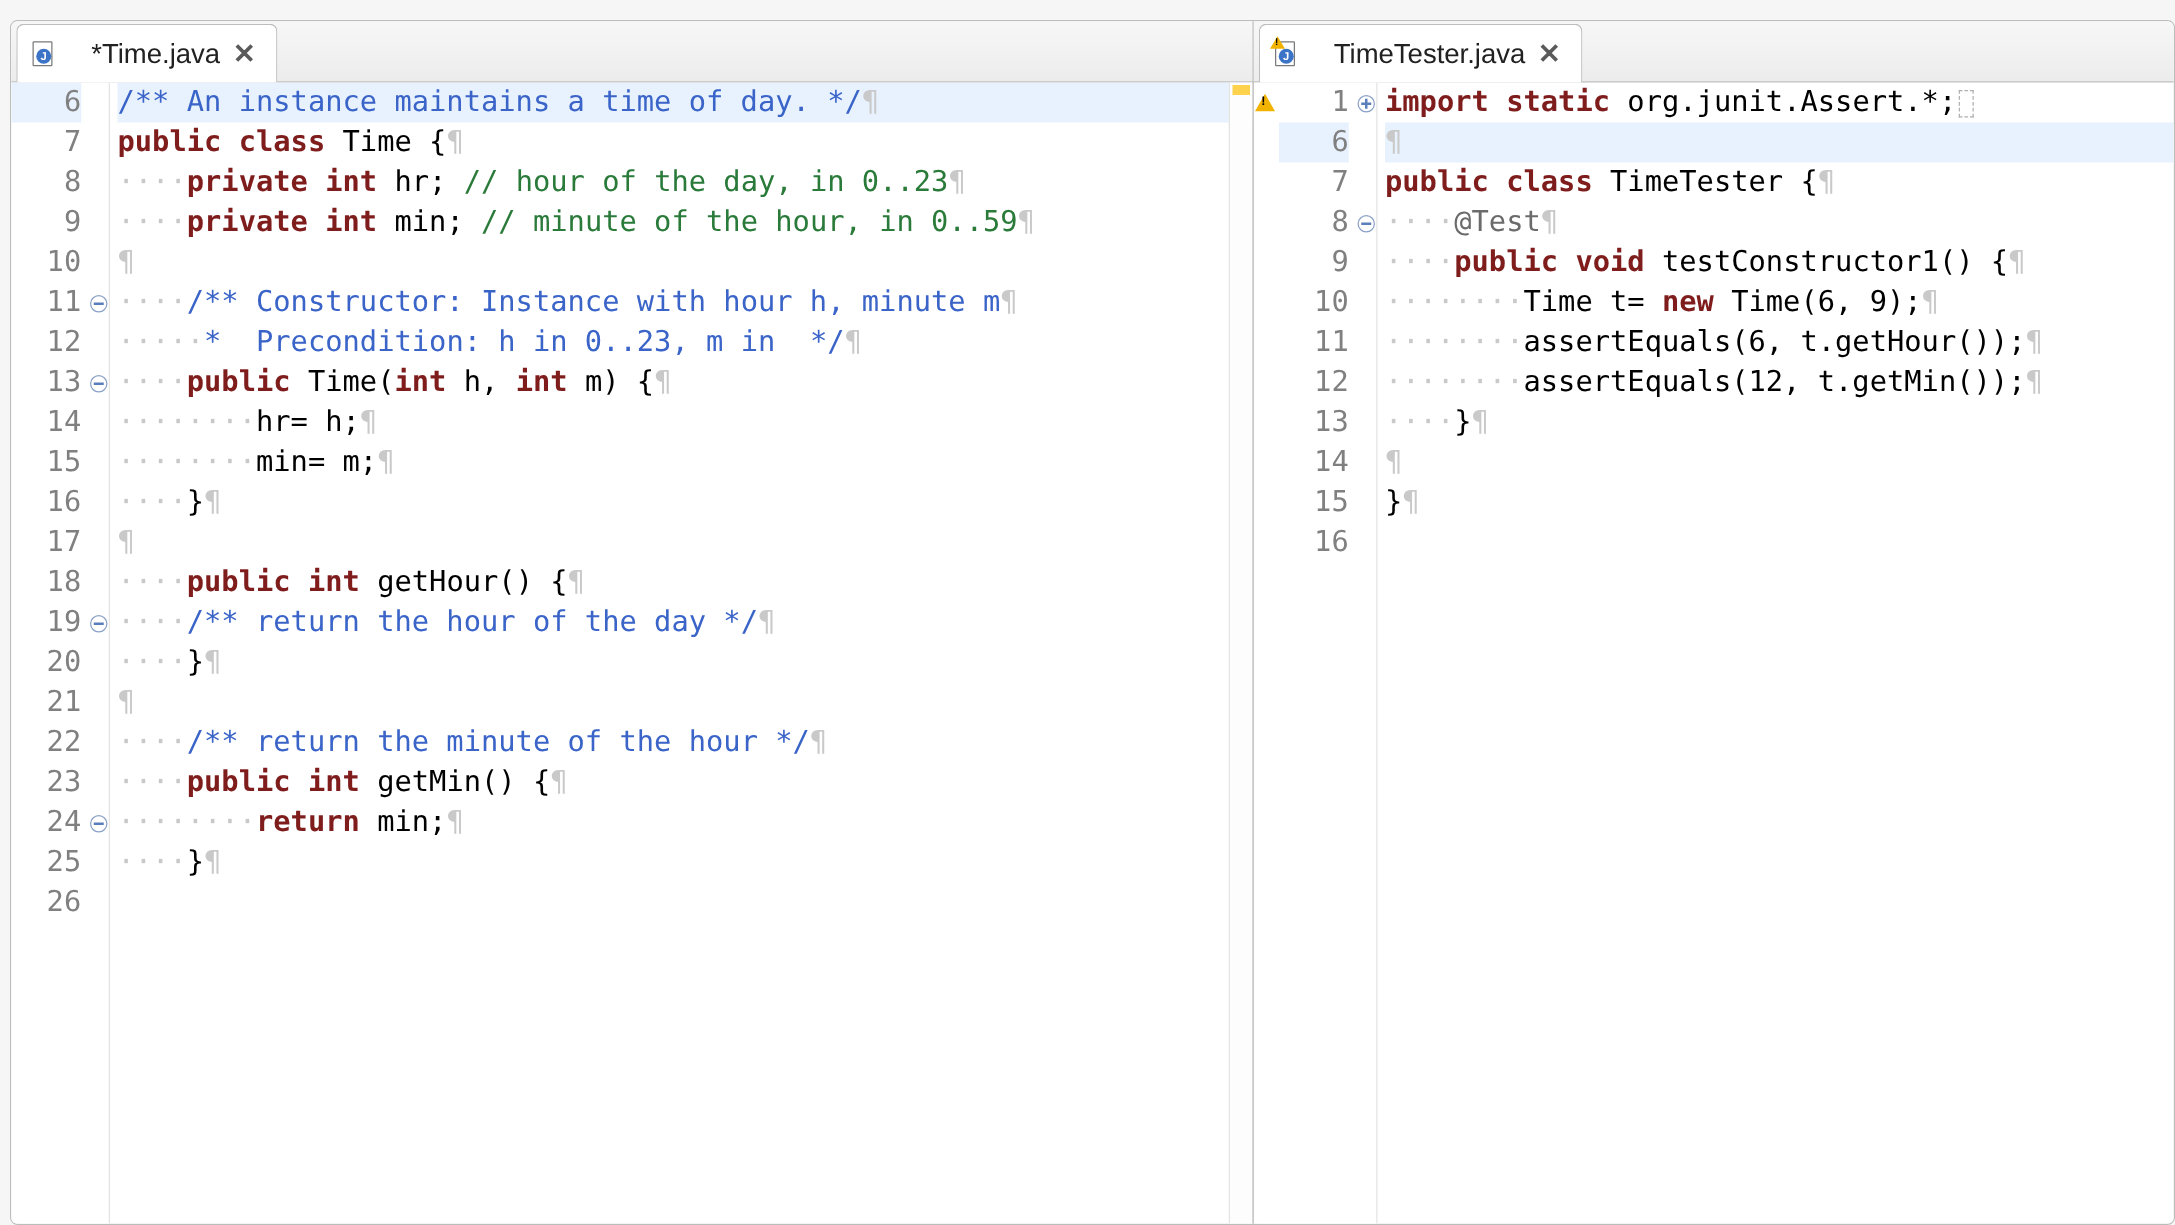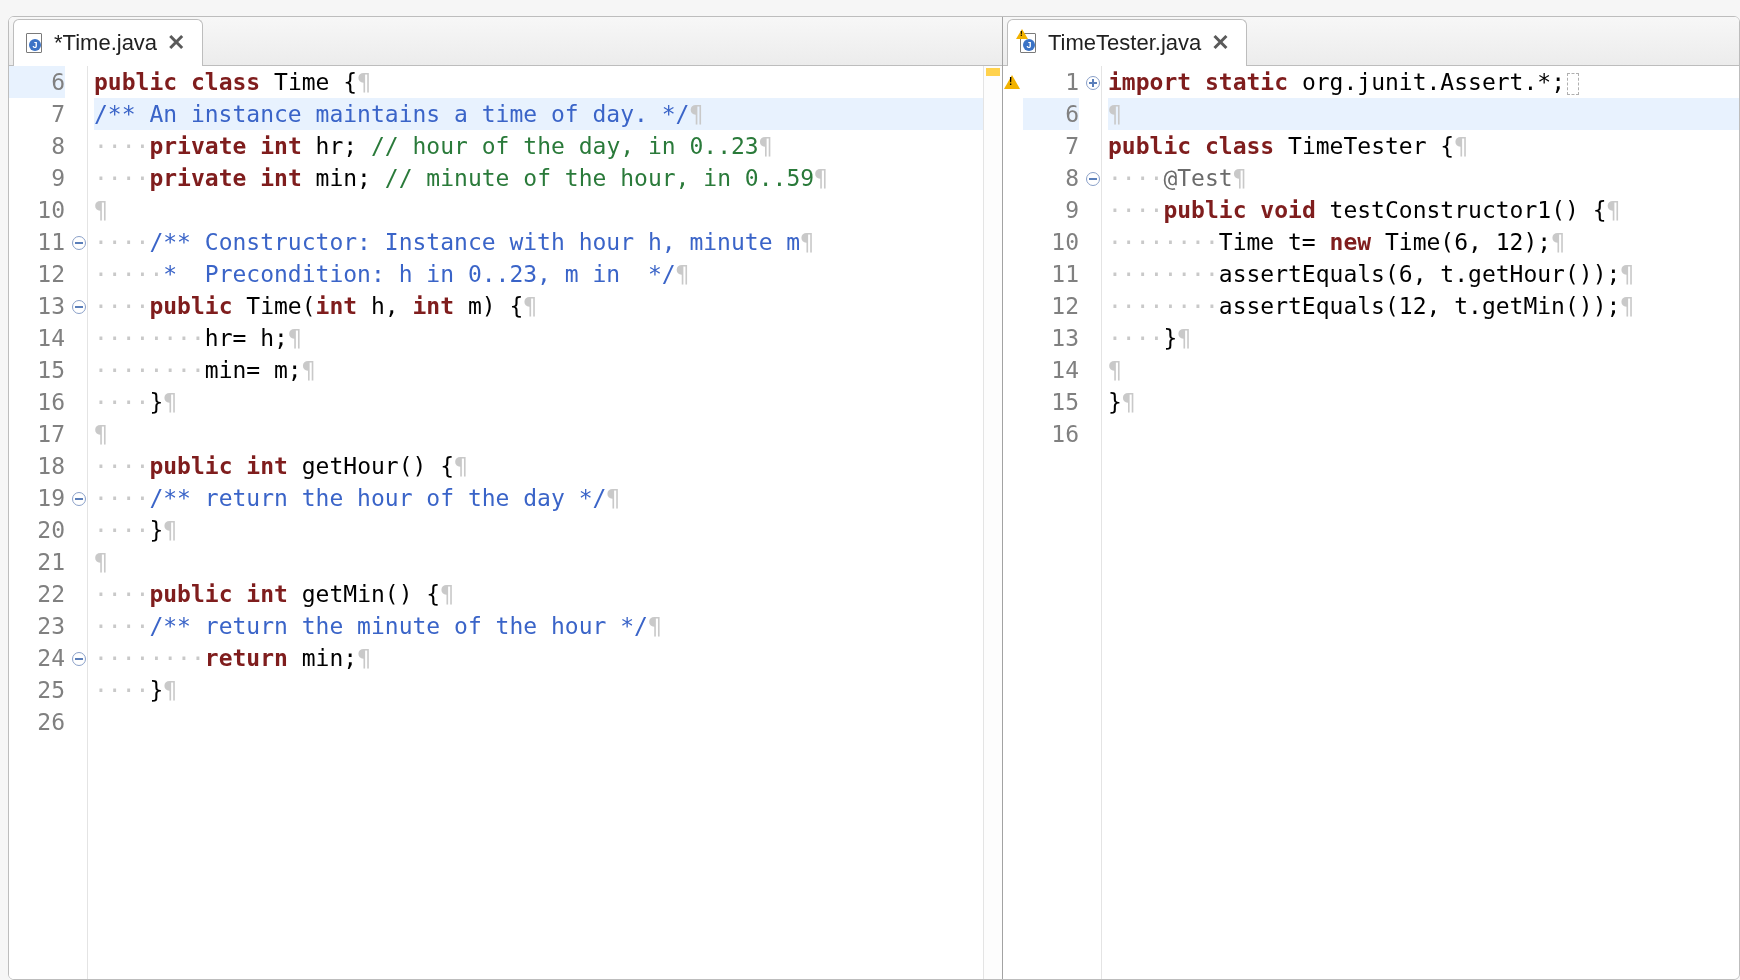--- a/index.html
+++ b/index.html
@@ -40,21 +40,21 @@
     gap:10px;
     padding:0 16px 0 12px;
     border:1px solid #bdbdbd;
     border-bottom:none;
     border-radius:6px 6px 0 0;
     background:#ffffff;
     position:relative;top:1px;
     cursor:default;
     color:#212121;
   }
-  .tab .tab-title{white-space:nowrap;}
+  .tab .tab-title{white-space:nowrap;margin-left:19px;}
   .tab .close-x{
     font-weight:bold;color:#5a5a5a;
     font-size:22px;line-height:22px;
     cursor:pointer;
     font-family:Arial,sans-serif;
   }
   .file-icon{
     width:18px;height:20px;position:relative;
   }
   .file-icon::before{
@@ -172,38 +172,38 @@
           <div class="line">25</div>
           <div class="line">26</div>
         </div>
       <div class="fold-gutter" id="fold-left">
           <div class="fold-mark" style="top:170px"></div>
           <div class="fold-mark" style="top:234px"></div>
           <div class="fold-mark" style="top:426px"></div>
           <div class="fold-mark" style="top:586px"></div>
         </div>
       <div class="code" id="code-left">
+          <div class="line hl"><span class="doc">/** An instance maintains a time of day. */</span><span class="ws">¶</span></div>
           <div class="line"><span class="kw">public</span><span> </span><span class="kw">class</span><span> Time {</span><span class="ws">¶</span></div>
-          <div class="line hl"><span class="doc">/** An instance maintains a time of day. */</span><span class="ws">¶</span></div>
           <div class="line"><span class="ws">····</span><span class="kw">private</span><span> </span><span class="kw">int</span><span> hr; </span><span class="cmt">// hour of the day, in 0..23</span><span class="ws">¶</span></div>
           <div class="line"><span class="ws">····</span><span class="kw">private</span><span> </span><span class="kw">int</span><span> min; </span><span class="cmt">// minute of the hour, in 0..59</span><span class="ws">¶</span></div>
           <div class="line"><span class="ws">¶</span></div>
           <div class="line"><span class="ws">····</span><span class="doc">/** Constructor: Instance with hour h, minute m</span><span class="ws">¶</span></div>
           <div class="line"><span class="ws">·····</span><span class="doc">*  Precondition: h in 0..23, m in  */</span><span class="ws">¶</span></div>
           <div class="line"><span class="ws">····</span><span class="kw">public</span><span> Time(</span><span class="kw">int</span><span> h, </span><span class="kw">int</span><span> m) {</span><span class="ws">¶</span></div>
           <div class="line"><span class="ws">········</span><span>hr= h;</span><span class="ws">¶</span></div>
           <div class="line"><span class="ws">········</span><span>min= m;</span><span class="ws">¶</span></div>
           <div class="line"><span class="ws">····</span><span>}</span><span class="ws">¶</span></div>
           <div class="line"><span class="ws">¶</span></div>
           <div class="line"><span class="ws">····</span><span class="kw">public</span><span> </span><span class="kw">int</span><span> getHour() {</span><span class="ws">¶</span></div>
           <div class="line"><span class="ws">····</span><span class="doc">/** return the hour of the day */</span><span class="ws">¶</span></div>
           <div class="line"><span class="ws">····</span><span>}</span><span class="ws">¶</span></div>
           <div class="line"><span class="ws">¶</span></div>
+          <div class="line"><span class="ws">····</span><span class="doc">/** return the minute of the hour */</span><span class="ws">¶</span></div>
           <div class="line"><span class="ws">····</span><span class="kw">public</span><span> </span><span class="kw">int</span><span> getMin() {</span><span class="ws">¶</span></div>
-          <div class="line"><span class="ws">····</span><span class="doc">/** return the minute of the hour */</span><span class="ws">¶</span></div>
           <div class="line"><span class="ws">········</span><span class="kw">return</span><span> min;</span><span class="ws">¶</span></div>
           <div class="line"><span class="ws">····</span><span>}</span><span class="ws">¶</span></div>
         </div>
       <div class="ruler">
         <div class="warn-mark" style="top:2px"></div>
       </div>
     </div>
     <div class="shadow-right"></div>
   </div>
 
@@ -239,21 +239,21 @@
       <div class="fold-gutter" id="fold-right">
           <div class="expand-mark" style="top:10px"></div>
           <div class="fold-mark" style="top:106px"></div>
         </div>
       <div class="code" id="code-right">
           <div class="line"><span class="kw">import</span><span> </span><span class="kw">static</span><span> org.junit.Assert.*;</span><span class="err-box"></span></div>
           <div class="line hl"><span class="ws">¶</span></div>
           <div class="line"><span class="kw">public</span><span> </span><span class="kw">class</span><span> TimeTester {</span><span class="ws">¶</span></div>
           <div class="line"><span class="ws">····</span><span class="ann">@Test</span><span class="ws">¶</span></div>
           <div class="line"><span class="ws">····</span><span class="kw">public</span><span> </span><span class="kw">void</span><span> testConstructor1() {</span><span class="ws">¶</span></div>
-          <div class="line"><span class="ws">········</span><span>Time t= </span><span class="kw">new</span><span> Time(6, 12);</span><span class="ws">¶</span></div>
+          <div class="line"><span class="ws">········</span><span>Time t= </span><span class="kw">new</span><span> Time(6, 9);</span><span class="ws">¶</span></div>
           <div class="line"><span class="ws">········</span><span class="it">assertEquals</span><span>(6, t.getHour());</span><span class="ws">¶</span></div>
           <div class="line"><span class="ws">········</span><span class="it">assertEquals</span><span>(12, t.getMin());</span><span class="ws">¶</span></div>
           <div class="line"><span class="ws">····</span><span>}</span><span class="ws">¶</span></div>
           <div class="line"><span class="ws">¶</span></div>
           <div class="line"><span>}</span><span class="ws">¶</span></div>
           <div class="line"><span></span></div>
         </div>
     </div>
   </div>
 

